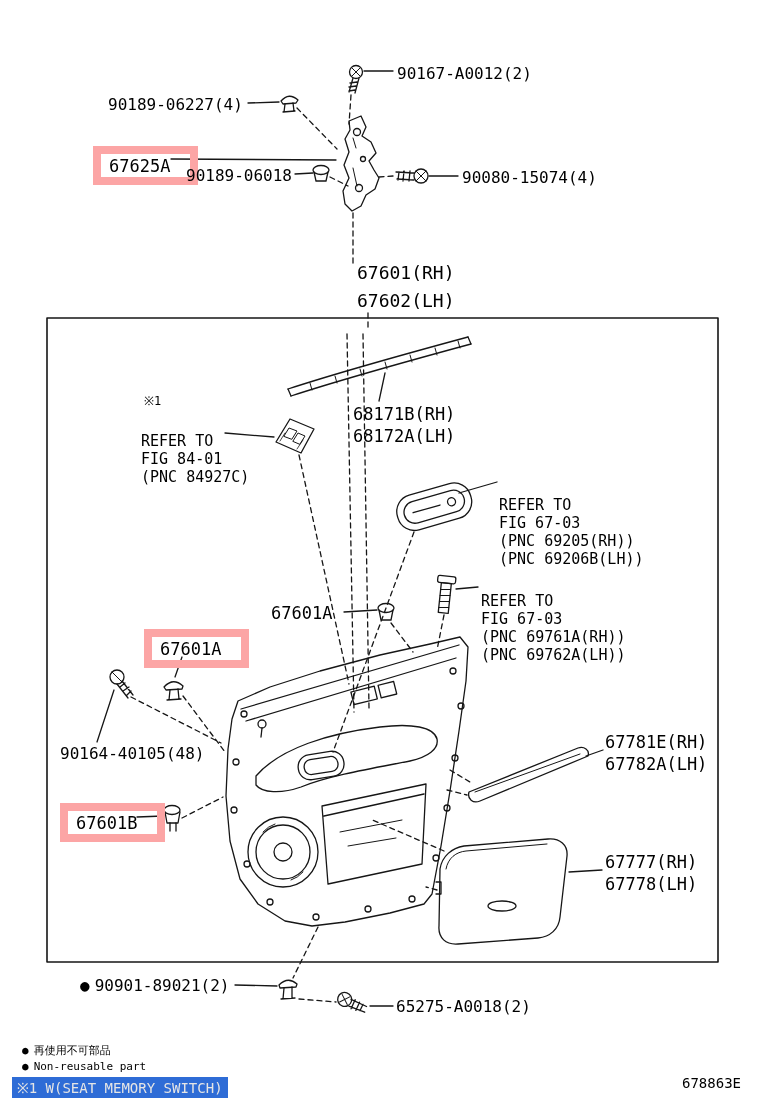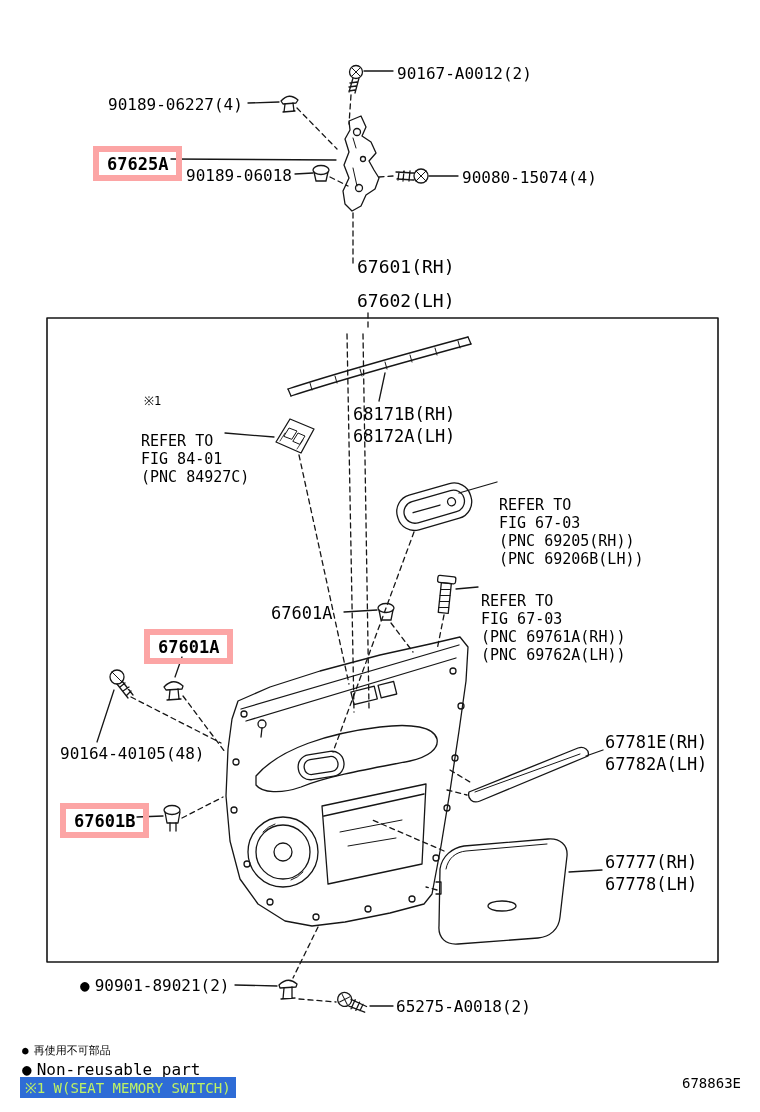--- a/index.html
+++ b/index.html
@@ -4,21 +4,21 @@
 <style>
   html,body{margin:0;padding:0;background:#fff;}
   .page{position:relative;width:760px;height:1112px;background:#ffffff;overflow:hidden;
         font-family:"DejaVu Sans Mono","Liberation Mono",monospace;color:#000;}
   .art{position:absolute;left:0;top:0;}
   .lbl{position:absolute;white-space:nowrap;font-size:16px;}
   .lbl.big{font-size:17px;}
   .lbl.main{font-size:18px;}
   .lbl.small{font-size:12px;}
   .ref{position:absolute;font-size:15px;line-height:18px;white-space:nowrap;margin-top:26px;}
-  .boxed{position:absolute;border:6px solid #fca5a5;padding:2px 8px 1px 8px;font-size:17px;white-space:nowrap;font-weight:bold;}
+  .boxed{position:absolute;border:8px solid #fca5a5;padding:2px 20px 1px 8px;font-size:17px;white-space:nowrap;}
   .bullet{margin-right:5px;}
   .legend-line{position:absolute;white-space:nowrap;}
   .note-hl{background:#2e6cd6;color:#fff;padding:1px 5px;font-size:14px;}
   .code{position:absolute;font-size:14px;white-space:nowrap;}
 </style>
 </head>
 <body>
 
 <div class="page">
 
@@ -230,21 +230,21 @@
       </g>
     </g>
   </svg>
 
   <div class="lbl" style="left:397px;top:64px">90167-A0012(2)</div>
   <div class="lbl" style="left:108px;top:95px">90189-06227(4)</div>
   <div class="boxed" style="left:93px;top:146px">67625A</div>
   <div class="lbl" style="left:186px;top:166px">90189-06018</div>
   <div class="lbl" style="left:462px;top:168px">90080-15074(4)</div>
 
-  <div class="lbl main" style="left:357px;top:256px">67601(RH)</div>
+  <div class="lbl main" style="left:357px;top:262px">67601(RH)</div>
   <div class="lbl main" style="left:357px;top:290px">67602(LH)</div>
 
   <div class="lbl big" style="left:353px;top:404px">68171B(RH)</div>
   <div class="lbl big" style="left:353px;top:426px">68172A(LH)</div>
 
   <div class="lbl small" style="left:144px;top:392px">※1</div>
   <div class="ref" style="left:141px;top:406px">
     <div>REFER TO</div>
     <div>FIG 84-01</div>
     <div>(PNC 84927C)</div>
@@ -276,20 +276,20 @@
   <div class="lbl big" style="left:605px;top:874px">67778(LH)</div>
 
   <div class="lbl" style="left:80px;top:976px">
     <span class="bullet">●</span><span>90901-89021(2)</span>
   </div>
   <div class="lbl" style="left:396px;top:997px">65275-A0018(2)</div>
 
   <div class="legend-line" style="left:22px;top:1043px;font-size:11px">
     <span class="bullet">●</span><span>再使用不可部品</span>
   </div>
-  <div class="legend-line" style="left:22px;top:1060px;font-size:16px">
+  <div class="legend-line" style="left:22px;top:1060px;font-size:11px">
     <span class="bullet">●</span><span>Non-reusable part</span>
   </div>
-  <div class="lbl note-hl" style="left: 20px; top: 1077px; background: rgb(46, 108, 214); color: #bef264;">※1 W(SEAT MEMORY SWITCH)</div>
+  <div class="lbl note-hl" style="left: 12px; top: 1077px; background: rgb(46, 108, 214); color: #e5e5e5;">※1 W(SEAT MEMORY SWITCH)</div>
 
   <div class="code" style="left:682px;top:1075px">678863E</div>
 
 </div>
 
 </body></html>

